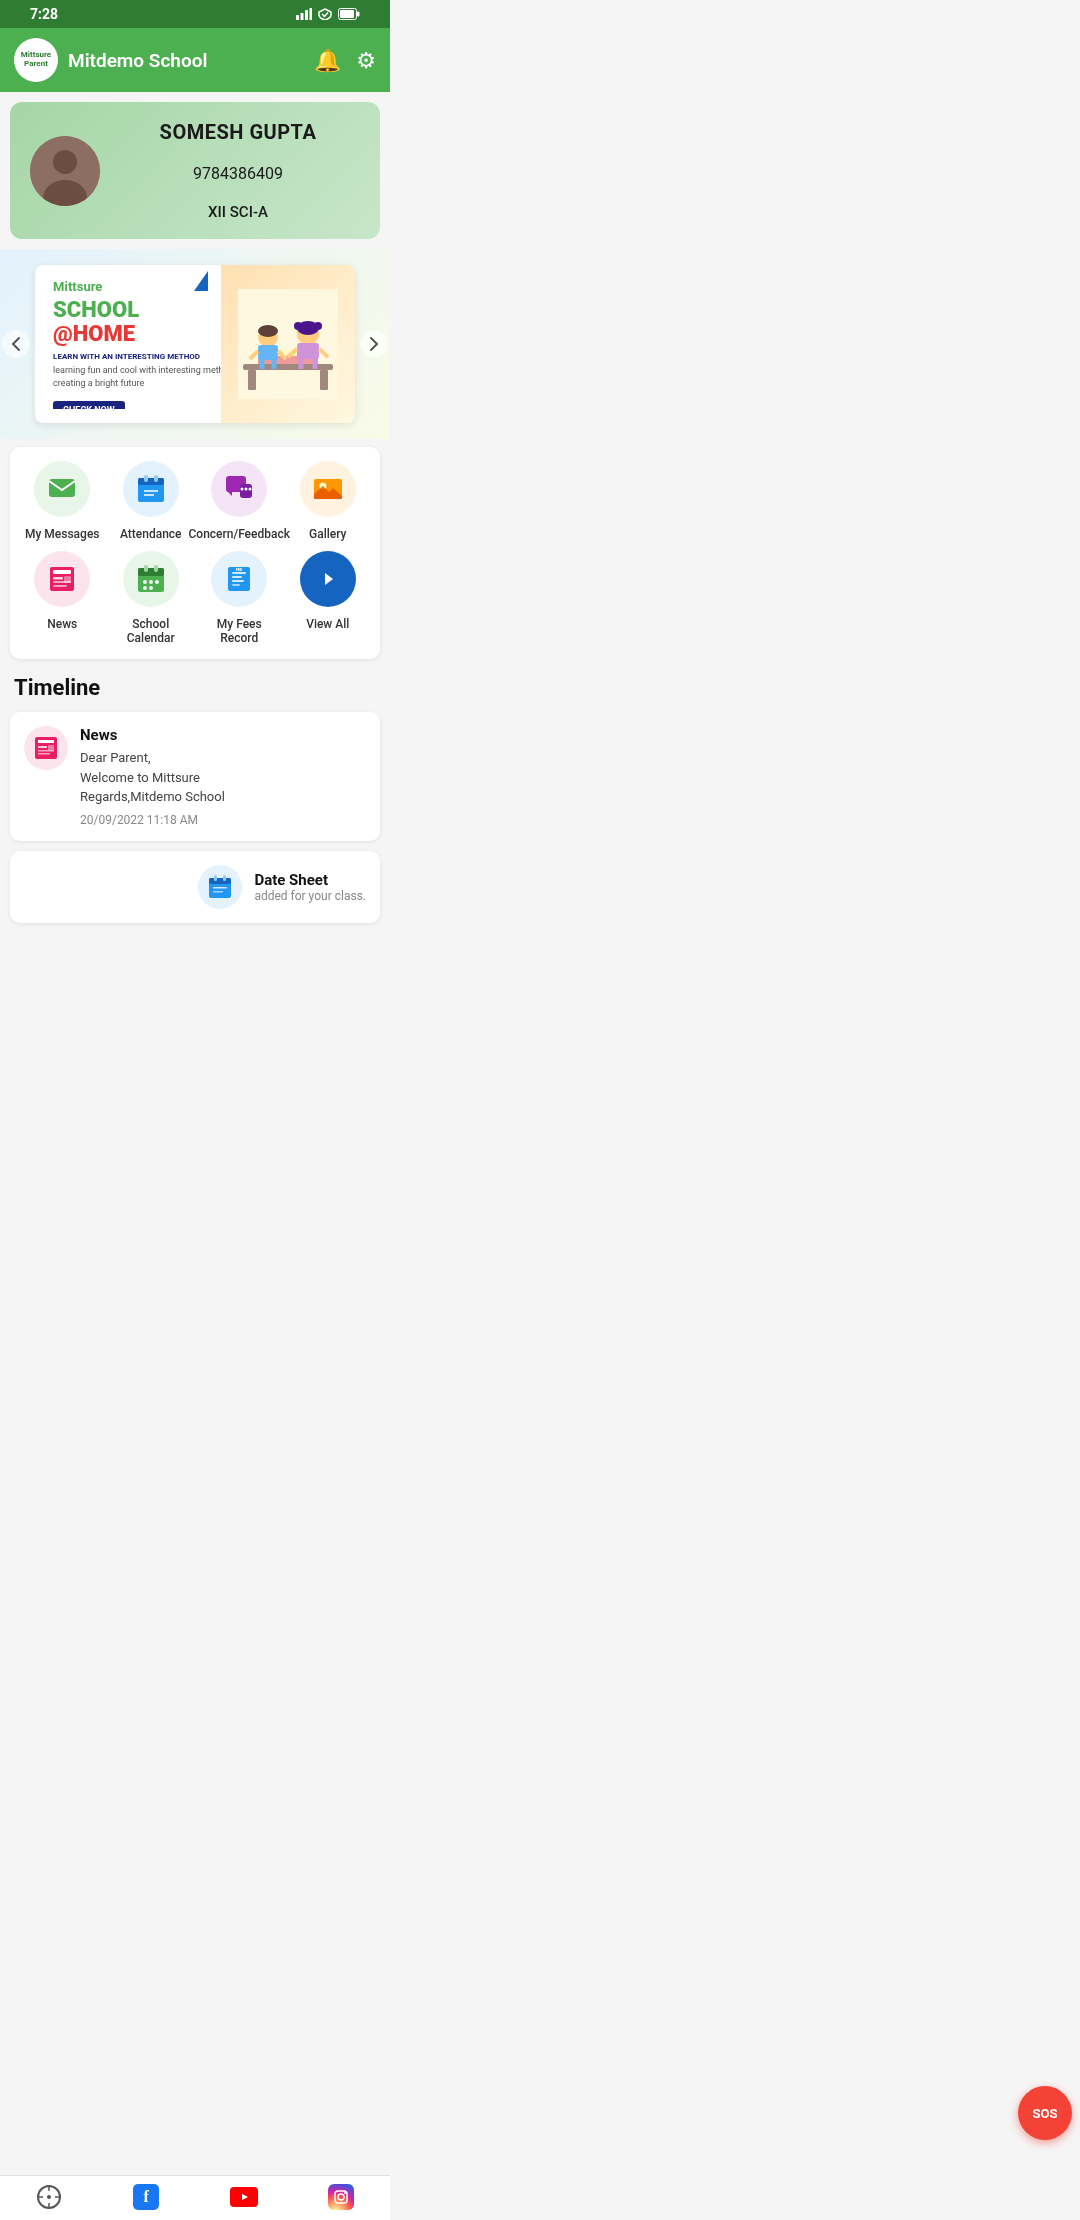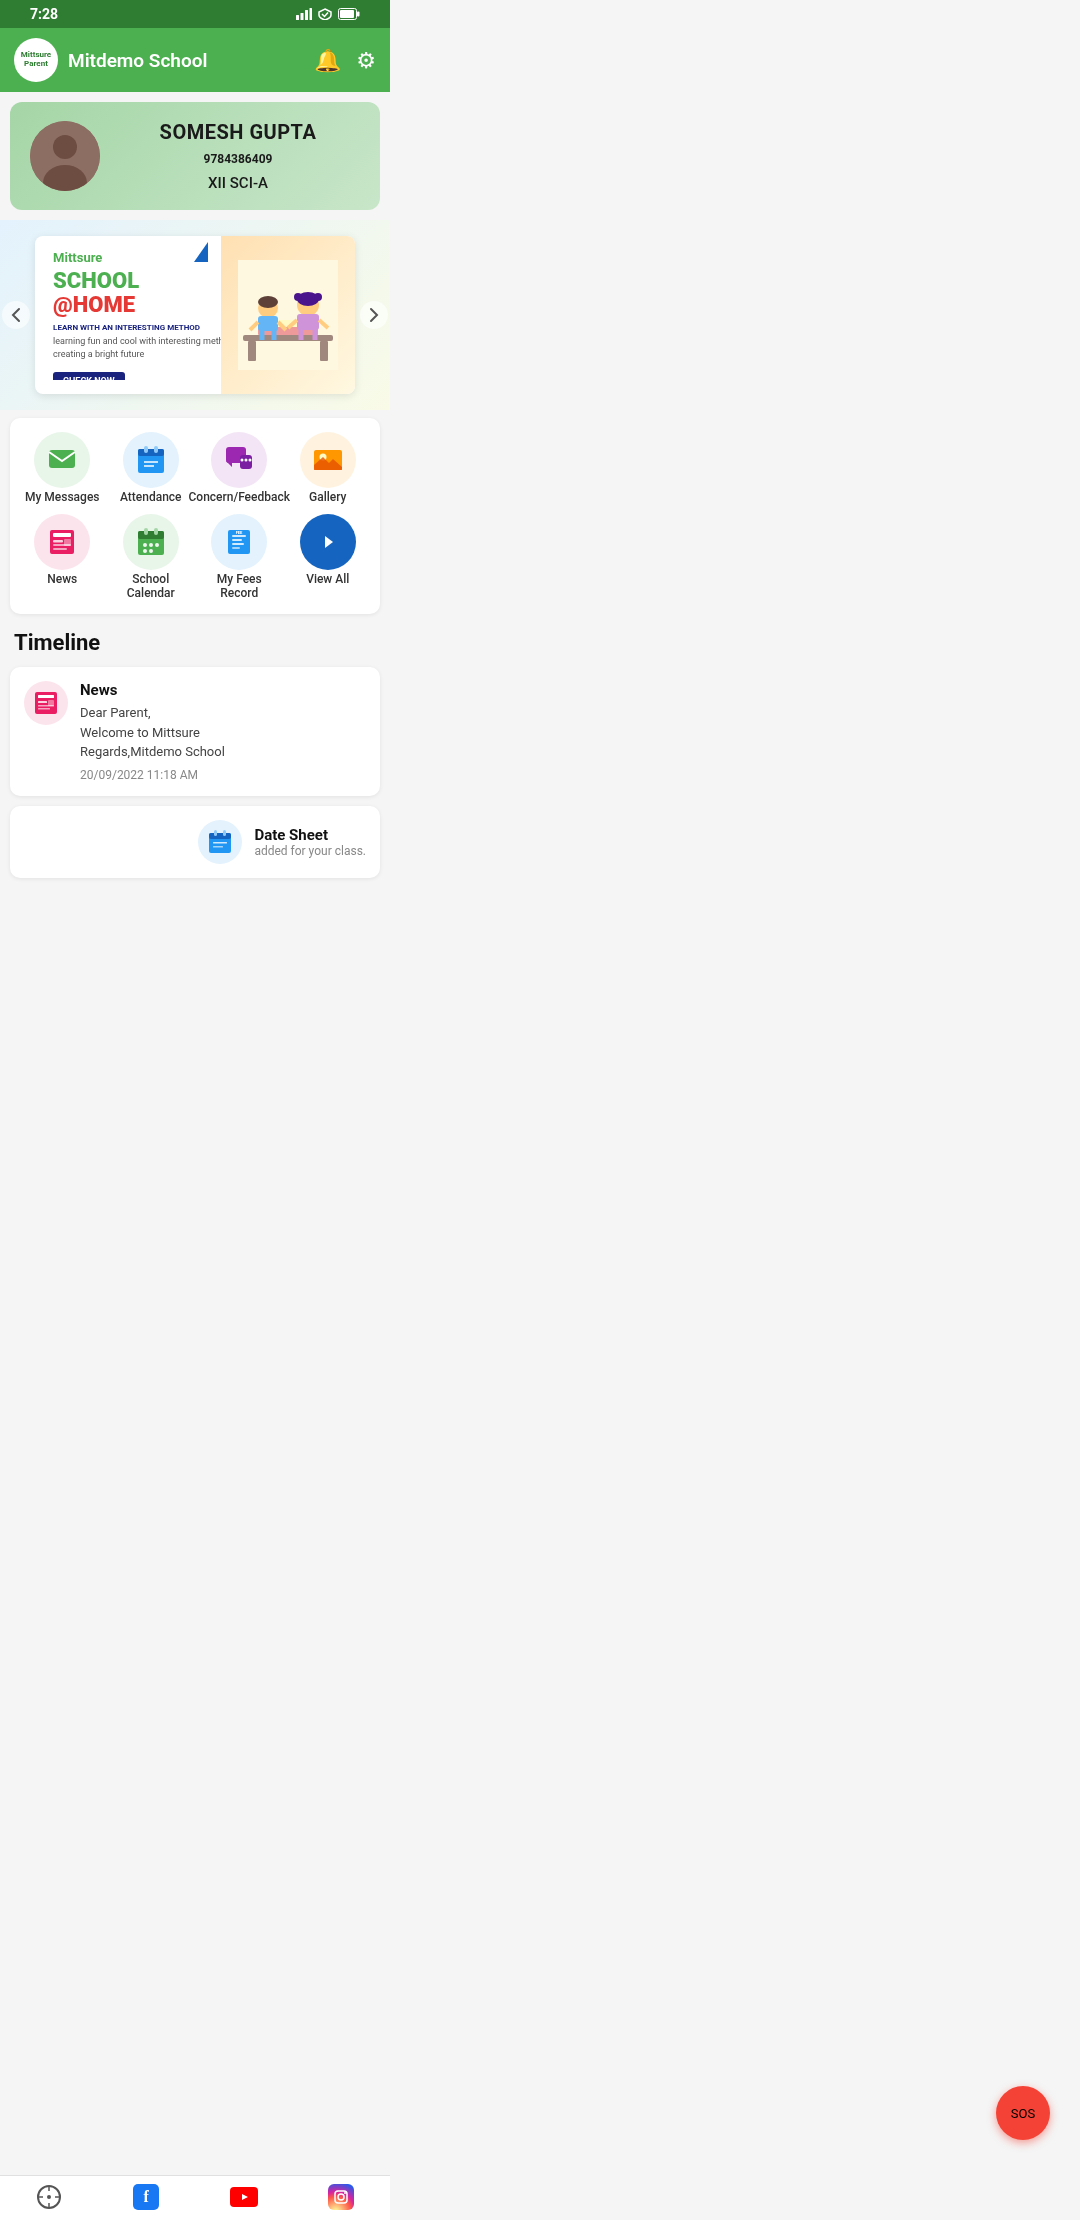--- a/index.html
+++ b/index.html
@@ -81,24 +81,24 @@
       display: flex; align-items: flex-end; justify-content: center;
     }
     .profile-info { flex: 1; text-align: center; }
     .profile-name {
       font-size: 20px;
       font-weight: 700;
       color: #1a1a1a;
       letter-spacing: 0.5px;
     }
     .profile-phone {
-      font-size: 12px;
-      font-weight: 700;
+      font-size: 16px;
+      font-weight: 400;
       color: #1a1a1a;
-      margin: 8px 0;
+      margin: 20px 0;
     }
     .profile-class {
       font-size: 15px;
       font-weight: 500;
       color: #1a1a1a;
     }
 
     
     .banner-container {
       width: 100%;
@@ -208,21 +208,21 @@
     .menu-row {
       display: flex;
       justify-content: space-around;
       margin-bottom: 10px;
     }
     .menu-row:last-child { margin-bottom: 0; }
     .menu-item {
       display: flex;
       flex-direction: column;
       align-items: center;
-      gap: 2px;
+      gap: 10px;
       cursor: pointer;
       width: 80px;
     }
     .menu-icon-wrap {
       width: 56px; height: 56px;
       border-radius: 50%;
       display: flex; align-items: center; justify-content: center;
       font-size: 26px;
     }
     .menu-label {
@@ -337,28 +337,28 @@
       flex-direction: column;
       align-items: center;
       gap: 2px;
       cursor: pointer;
     }
 
     
     .sos-btn {
       position: fixed;
       bottom: 80px;
-      right: 30px;
+      right: 8px;
       width: 54px; height: 54px;
       border-radius: 50%;
       background: #f44336;
       display: flex; align-items: center; justify-content: center;
-      color: #000000;
+      color: #ffffff;
       font-size: 13px;
-      font-weight: 400;
+      font-weight: 700;
       box-shadow: 0 3px 8px rgba(244,67,54,0.5);
       cursor: pointer;
       z-index: 200;
     }
 
     
     .scroll-body {
       padding-bottom: 80px;
     }
   </style>

